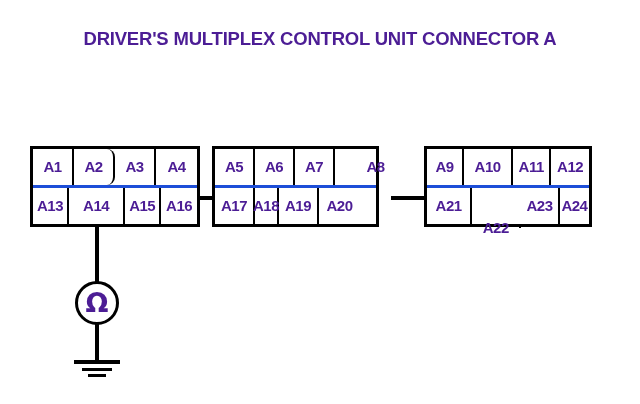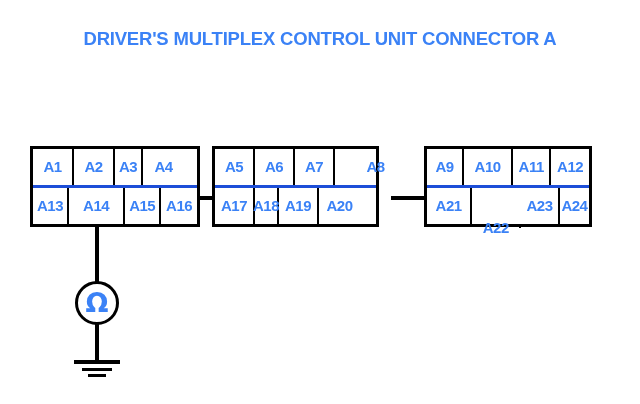--- a/index.html
+++ b/index.html
@@ -7,21 +7,21 @@
     padding: 0;
     background: #ffffff;
   }
   #page {
     position: relative;
     width: 640px;
     height: 404px;
     background: #ffffff;
     overflow: hidden;
     font-family: "Liberation Sans", sans-serif;
-    color: #3b82f6;
+    color: #4c1d95;
   }
 
   
   #diagram-title {
     position: absolute;
     left: 0;
     top: 28px;
     width: 640px;
     text-align: center;
     font-size: 18.5px;
@@ -114,22 +114,22 @@
 
   <div id="diagram-title">DRIVER'S MULTIPLEX CONTROL UNIT CONNECTOR A</div>
 
   <div class="link-line" style="left:196px; top:196px; width:36px;"></div>
 
   <div class="link-line" style="left:391px; top:196px; width:37px;"></div>
 
   <div class="connector-block" style="left:30px; width:170px;">
     <div class="connector-row row-top">
       <div class="connector-cell" style="width:41px;">A1</div>
-      <div class="connector-cell" style="width:41px;">A2</div>
-      <div class="connector-cell" style="width:28px;">A3</div>
+      <div class="connector-cell" style="width:41px;border-radius:8px;">A2</div>
+      <div class="connector-cell" style="width:41px;">A3</div>
       <div class="connector-cell" style="width:41px;">A4</div>
     </div>
     <div class="connector-row row-bottom">
       <div class="connector-cell" style="width:41px;">A13</div>
       <div class="connector-cell" style="width:64px;">A14</div>
       <div class="connector-cell" style="width:41px;">A15</div>
       <div class="connector-cell" style="width:41px;">A16</div>
     </div>
   </div>
 

